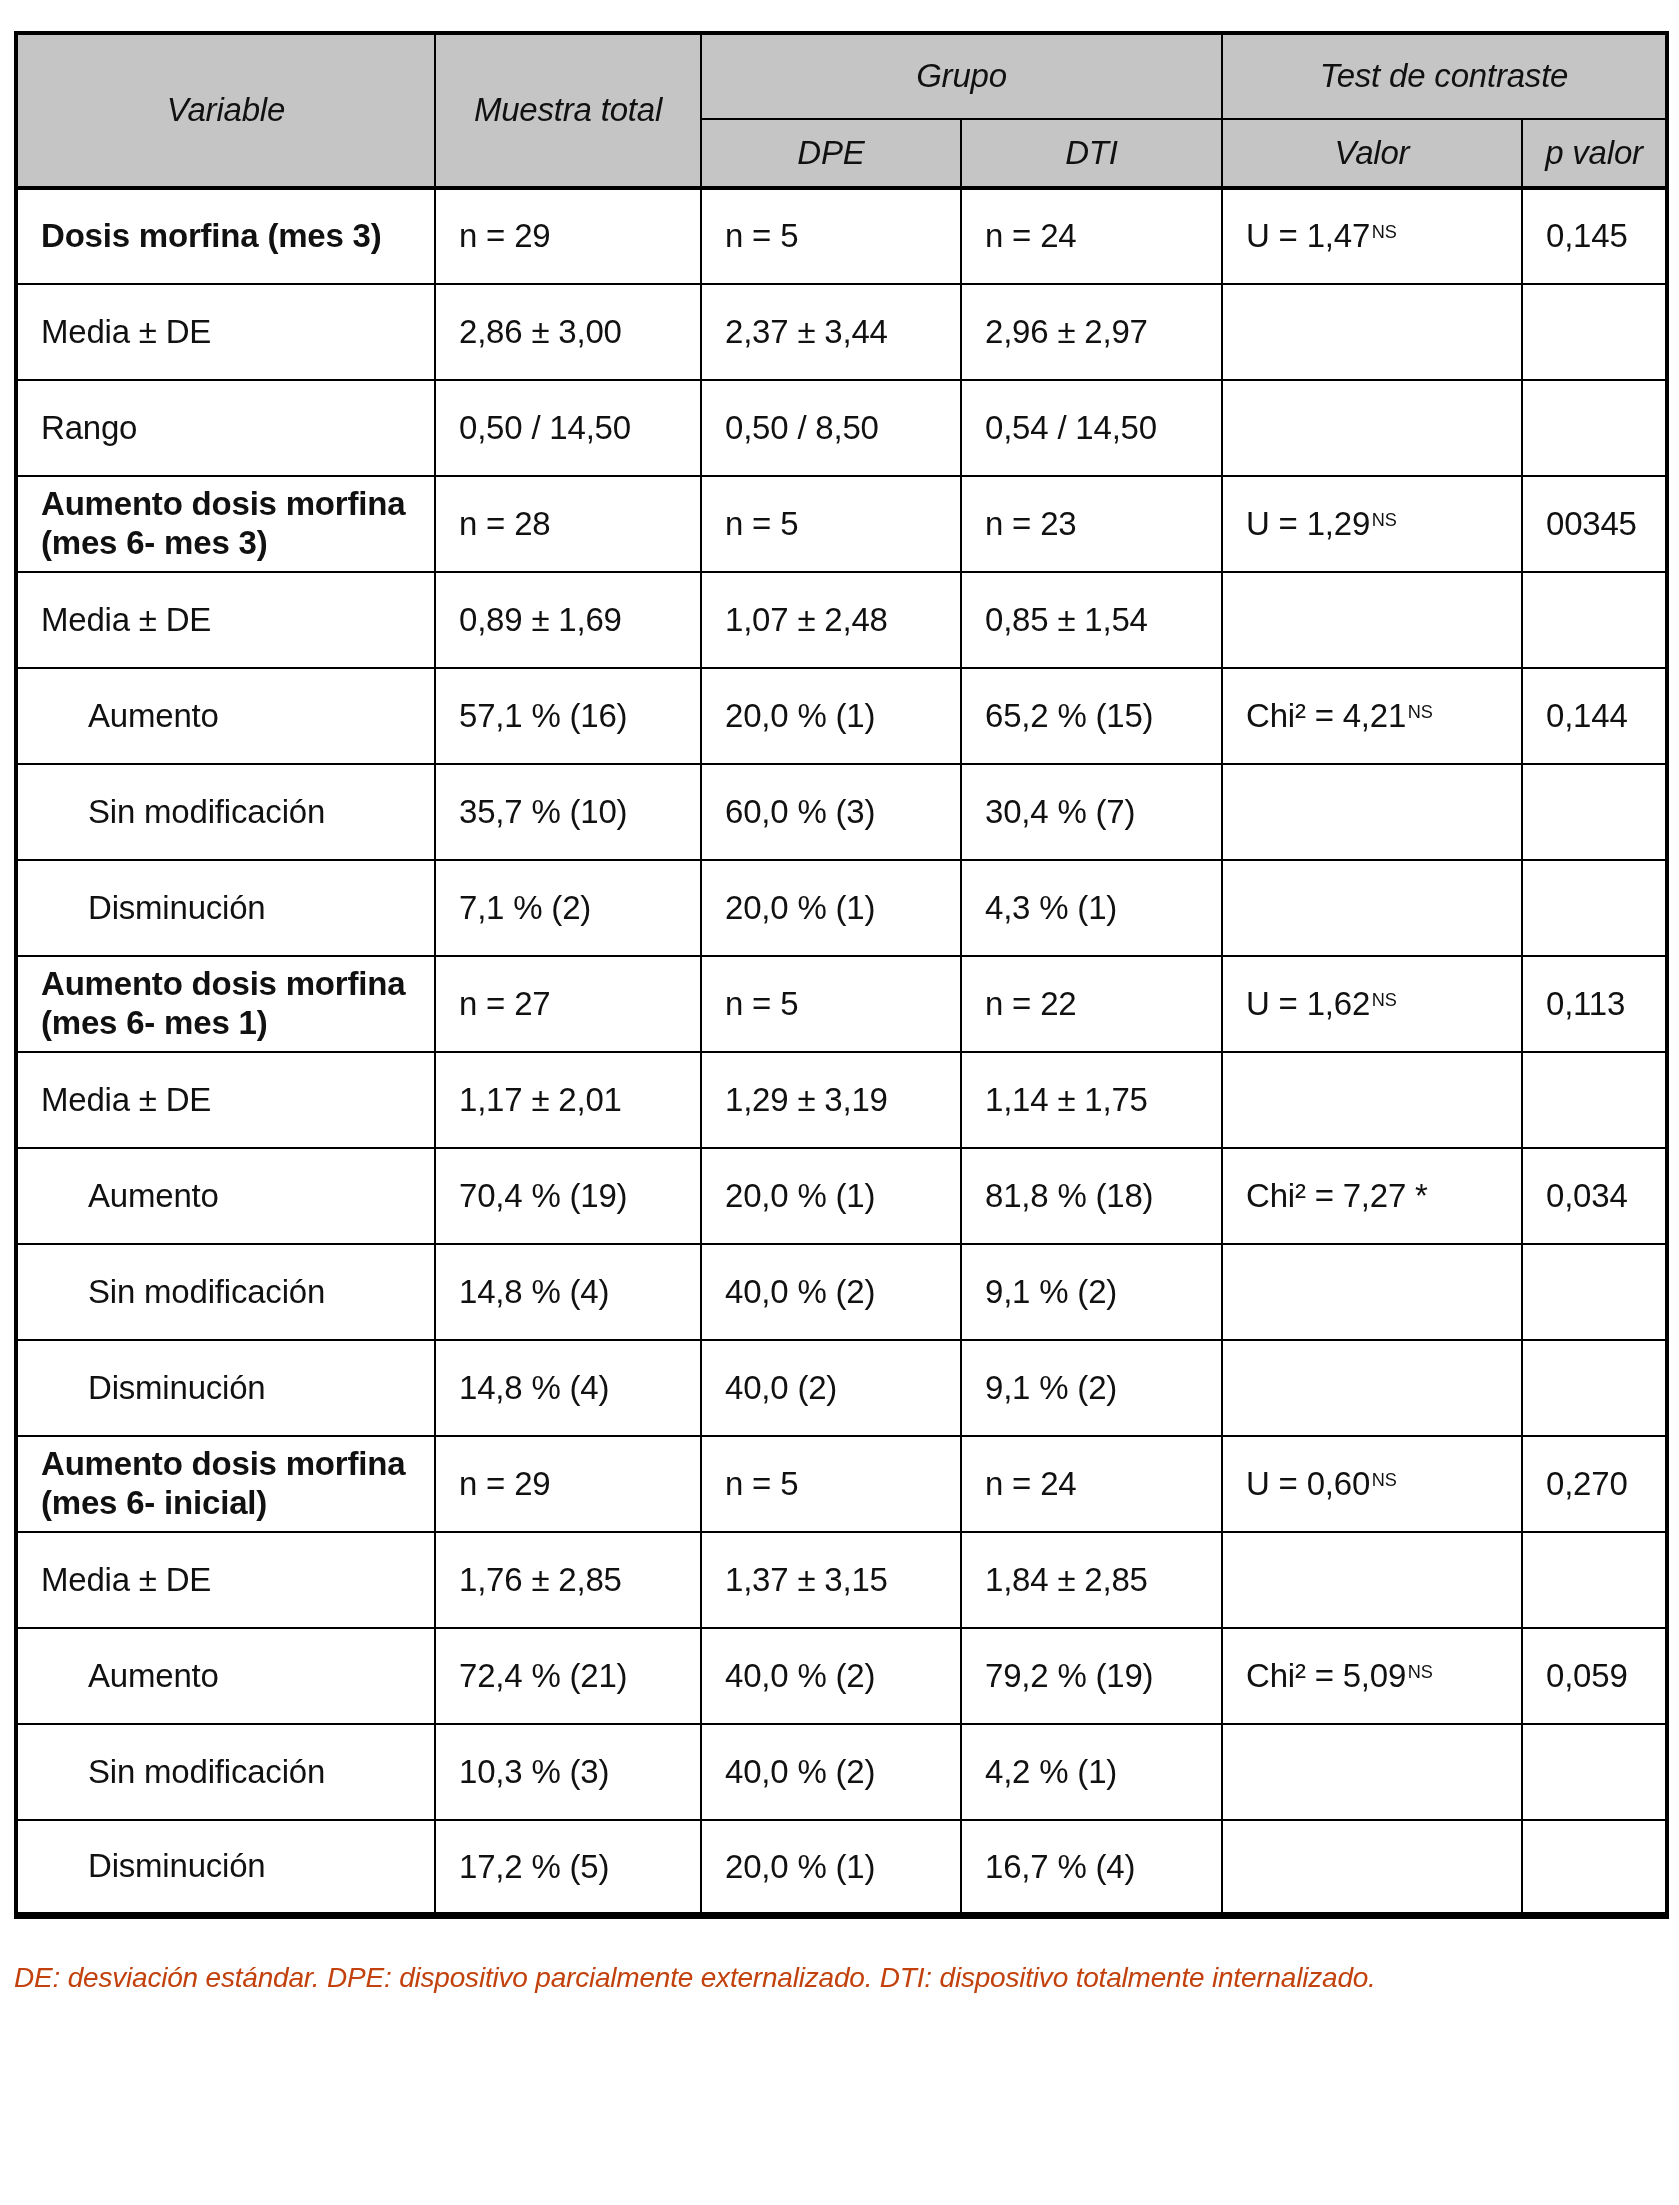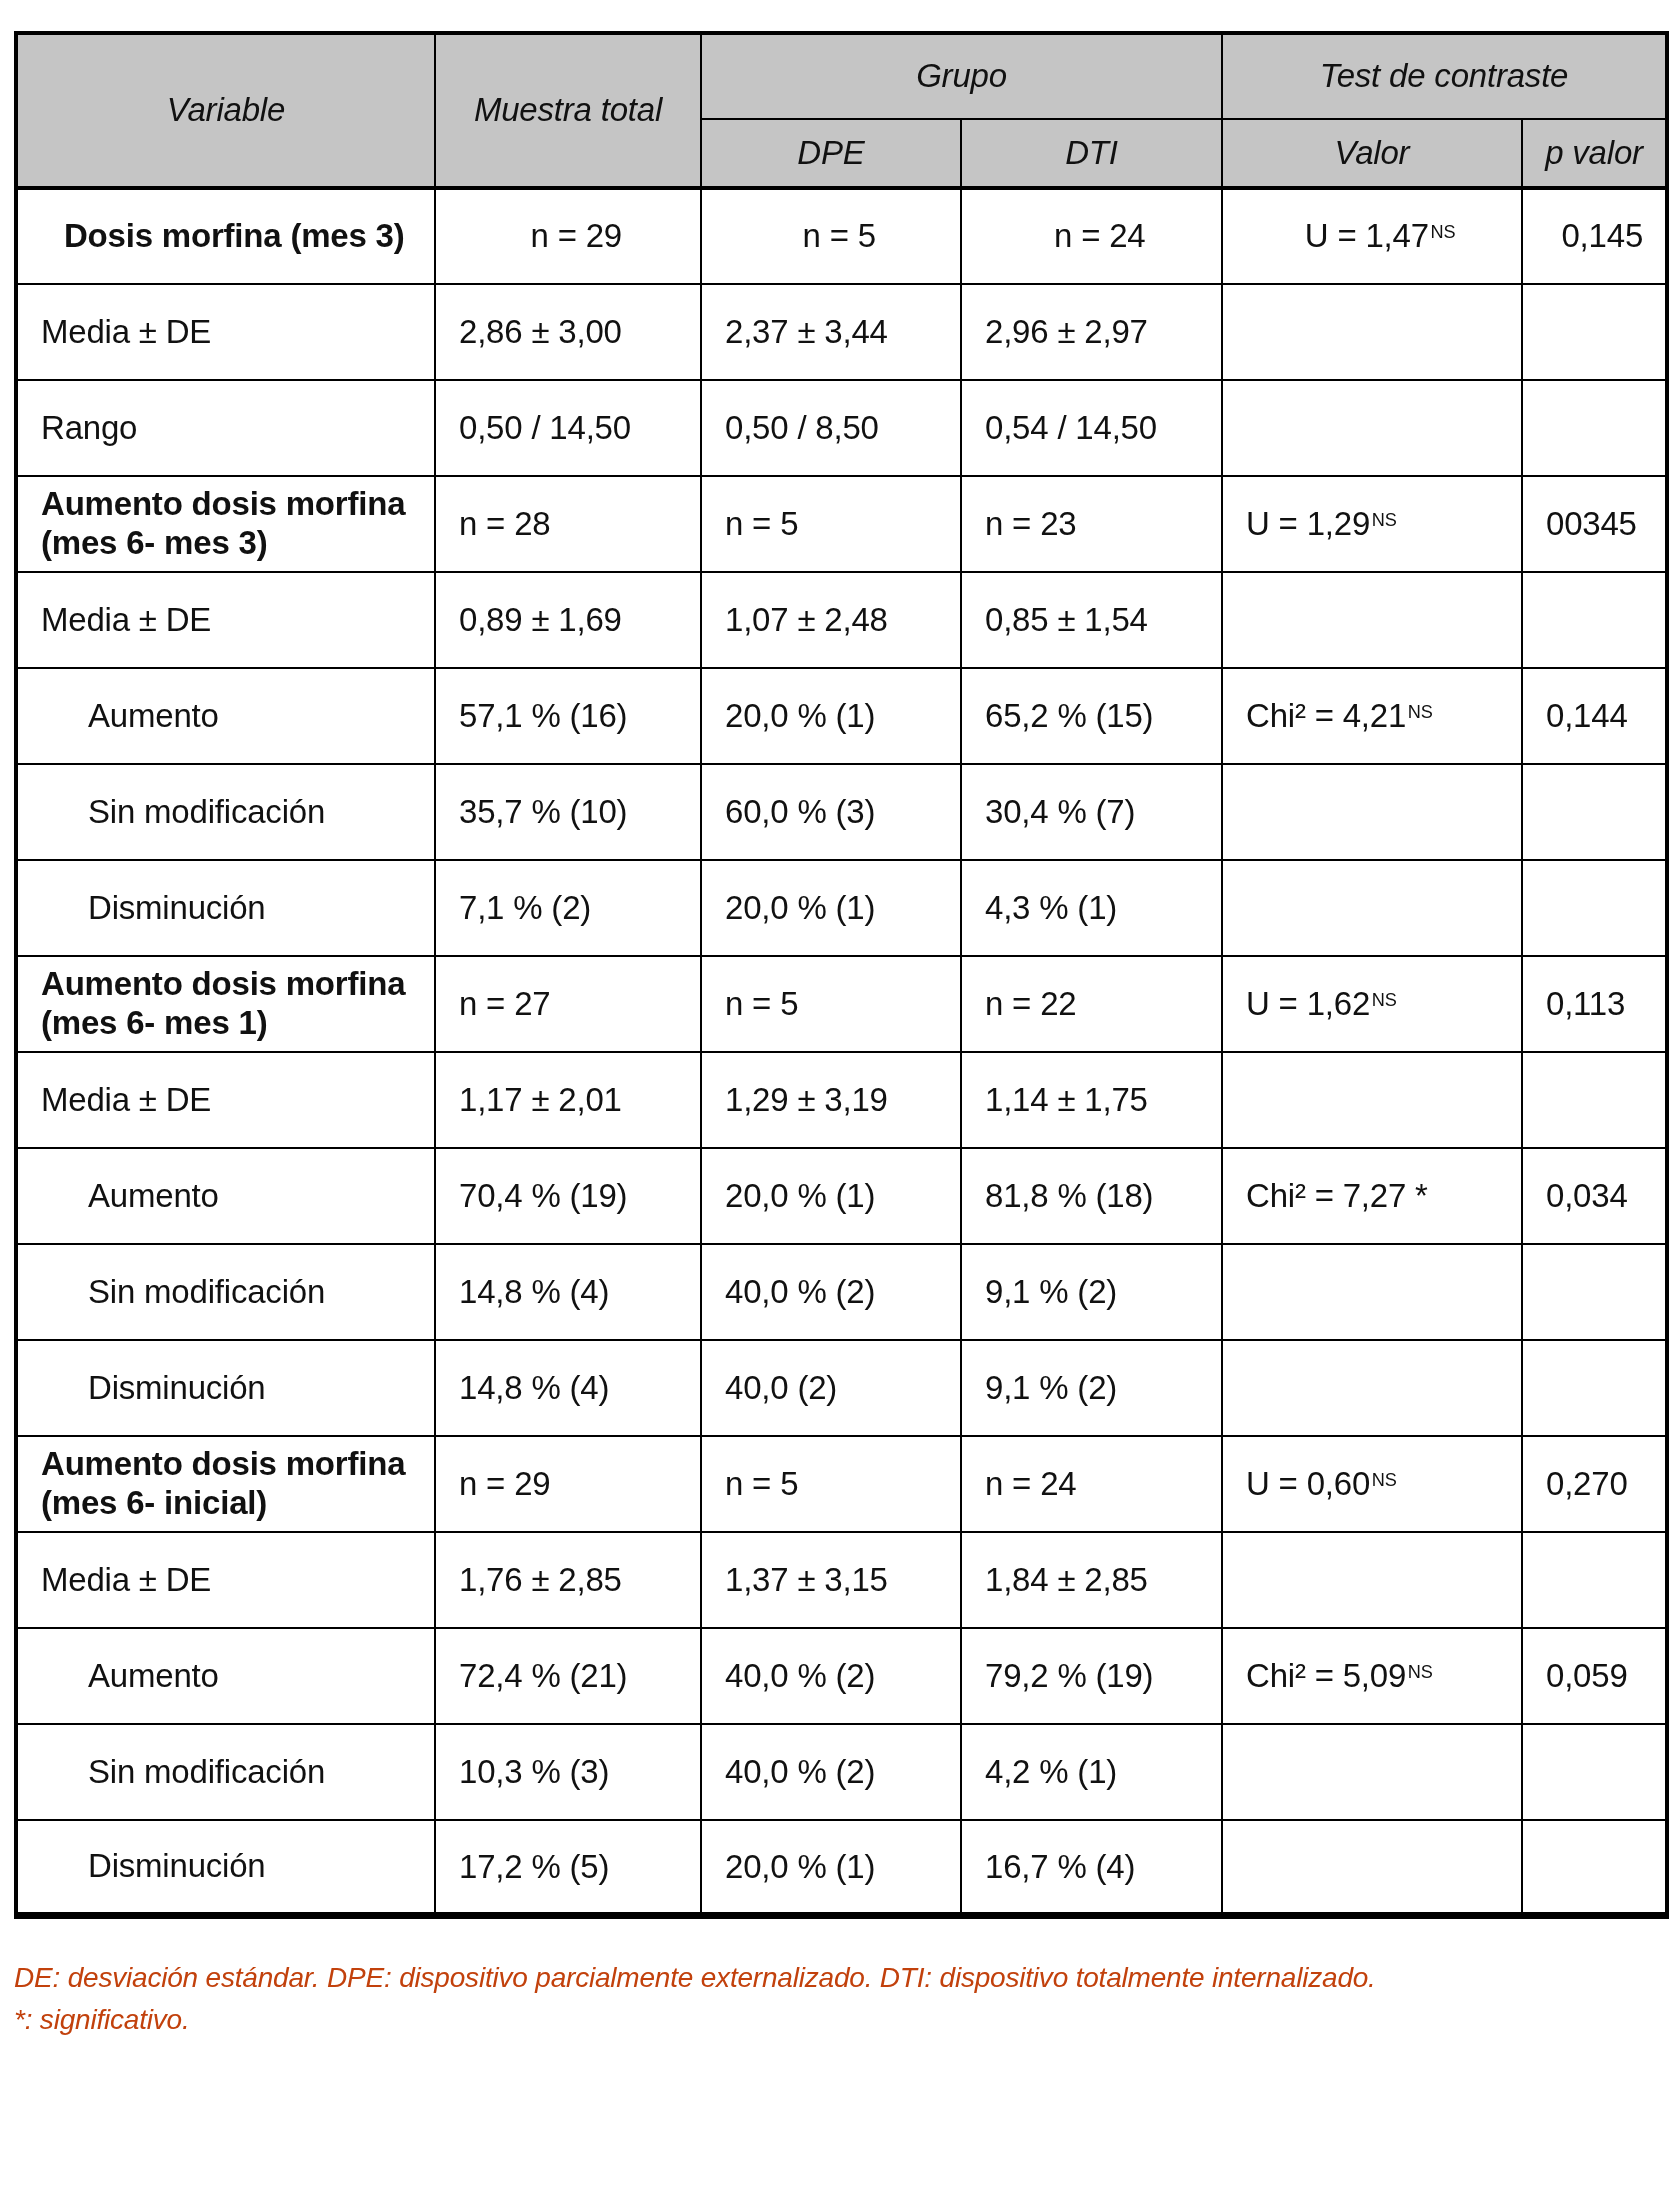--- a/index.html
+++ b/index.html
@@ -39,21 +39,21 @@
     text-align:center;padding:0 4.9px;
   }
   tr.hr1{height:86px;}
   tr.hr2{height:69px;}
   .tbl tbody tr{height:96px;}
   tr.rh1{height:101px;}
   tr.rtall{height:120px;}
   tr.rs16{height:82px;}
   tr.rs17{height:87px;}
   tr.rs18{height:99px;}
-  .tbl tbody tr:first-child td{border-top:4.1px solid var(--border);text-align:center;}
+  .tbl tbody tr:first-child td{border-top:4.1px solid var(--border);}
   .tbl tbody td{text-align:left;padding:0 6.5px 0 23px;white-space:nowrap;}
   td.lab{padding-left:13px;white-space:normal;}
   tr.sub td.lab{padding-left:70px;}
   tr.grp td.lab{font-weight:bold;}
   .l1{line-height:1.18;}
   sup.sp{
     font-size:0.55em;vertical-align:baseline;
     position:relative;top:-0.5em;margin-left:1.6px;letter-spacing:0;
   }
   .footnotes{
@@ -294,17 +294,16 @@
         <td>16,7 % (4)</td>
         <td><span></span><sup class="sp"></sup></td>
         <td></td>
       </tr>
 
     </tbody>
   </table>
 
   <div class="footnotes">
     <div>DE: desviación estándar. DPE: dispositivo parcialmente externalizado. DTI: dispositivo totalmente internalizado.</div>
-    <div>*: significativo.</div>
   </div>
 
 </div>
 
 
 </body></html>

